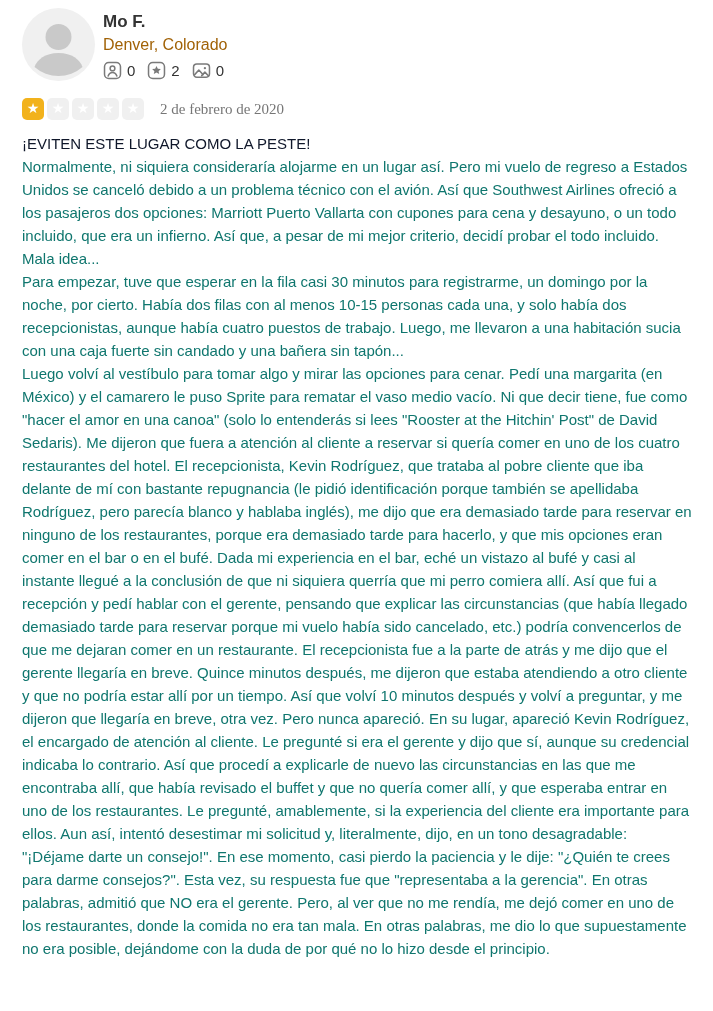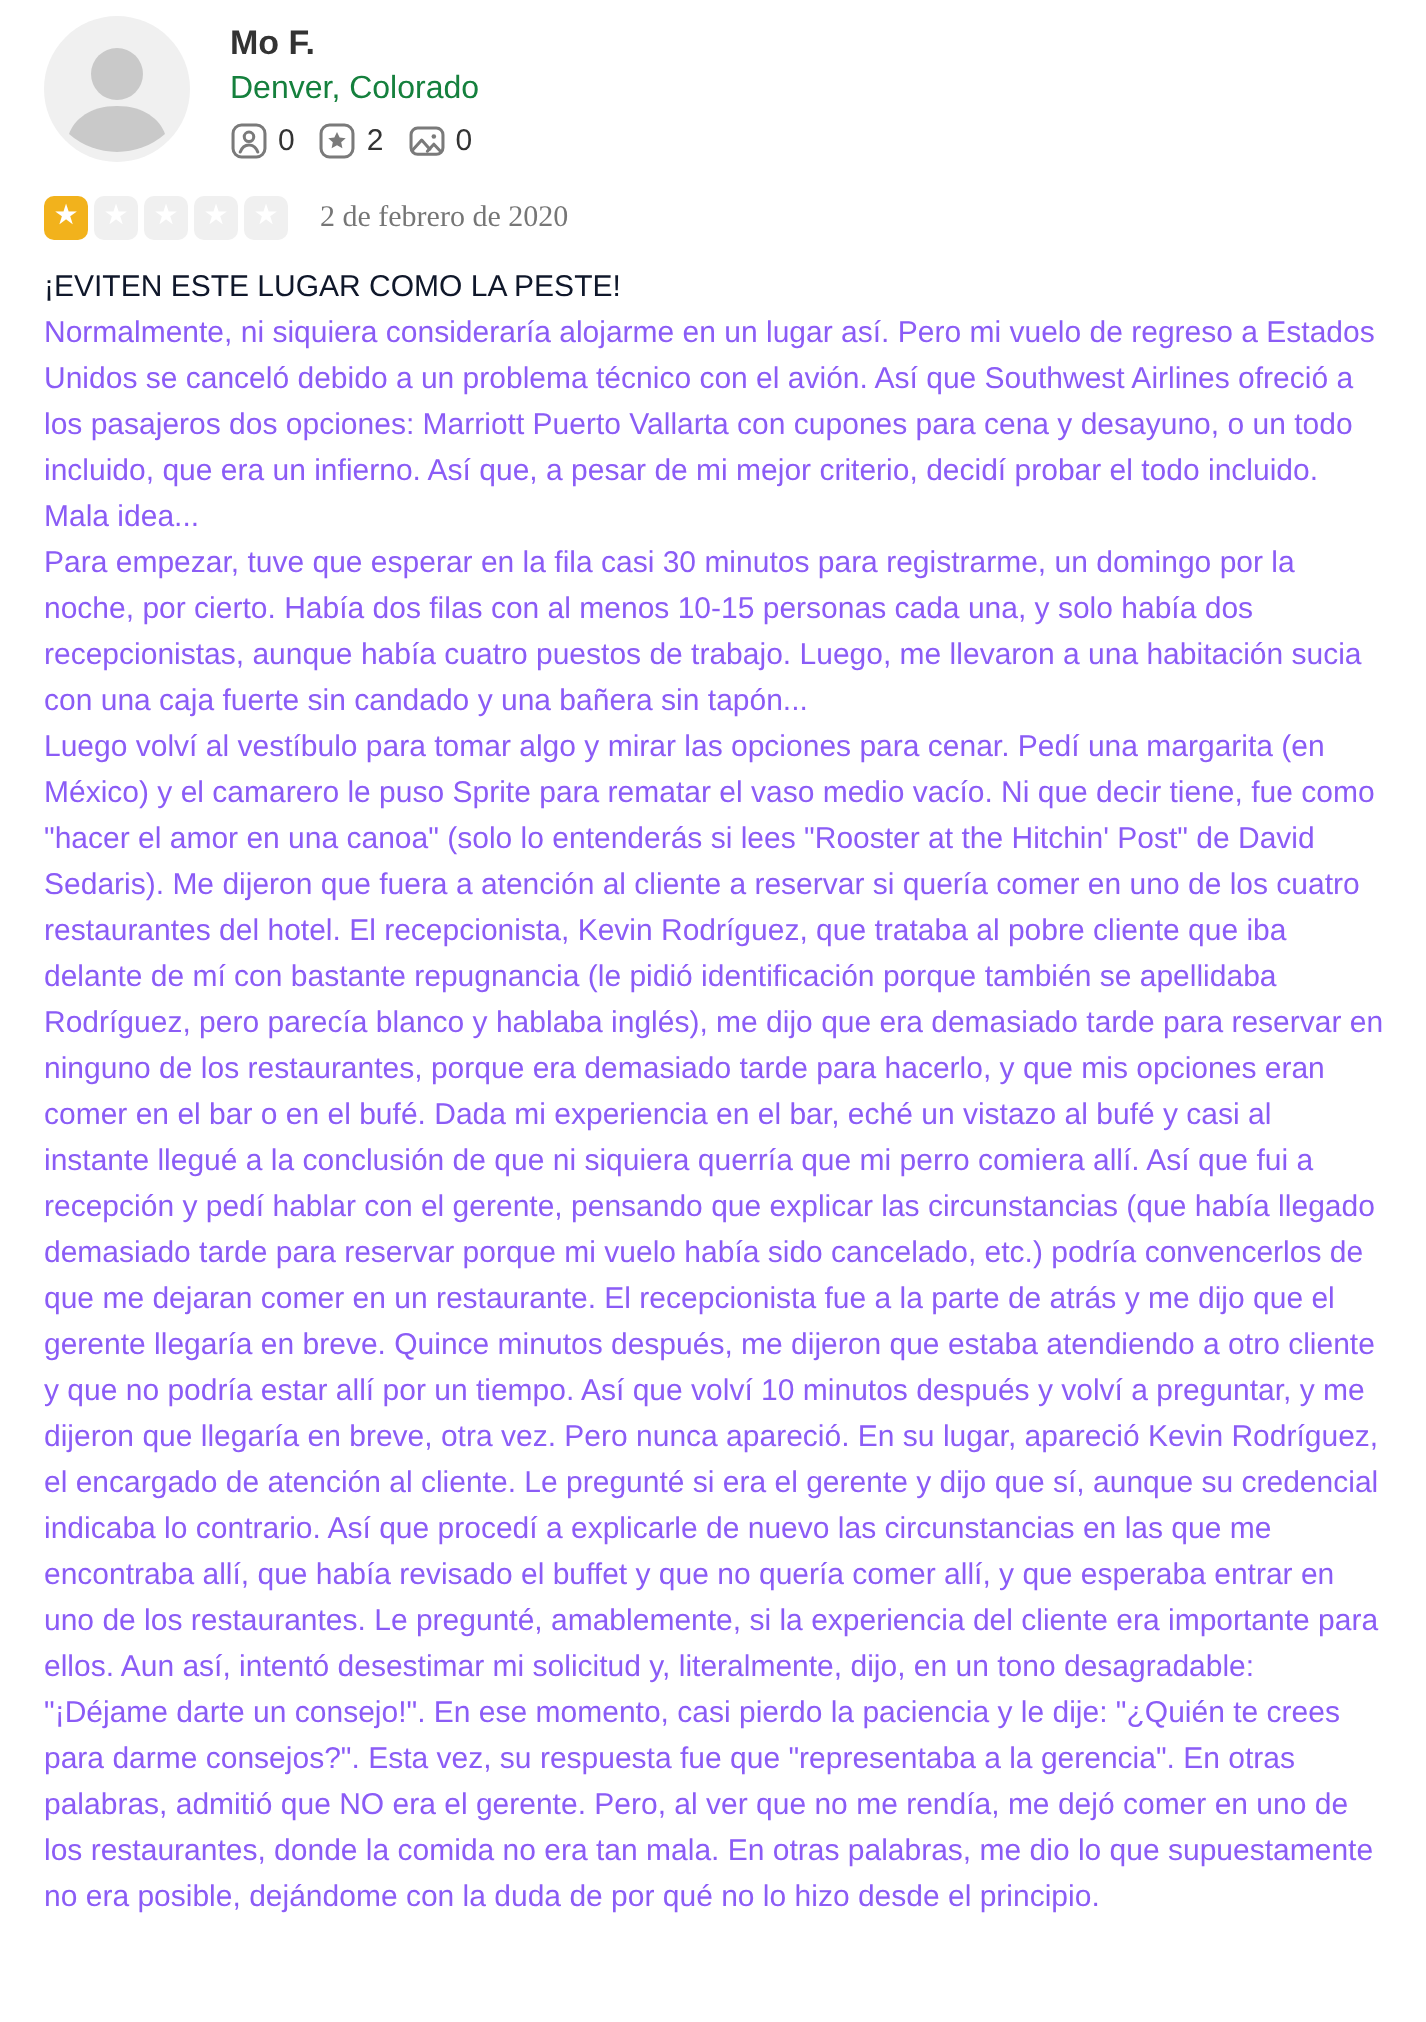--- a/index.html
+++ b/index.html
@@ -11,42 +11,42 @@
     color: #3f3f3f;
   }
   .review-card { padding: 8px 21px 30px 22px; }
 
   
   .header { display: flex; align-items: flex-start; }
   .avatar {
     width: 73px; height: 73px; border-radius: 50%;
     background: #f0f0f0; overflow: hidden; flex: 0 0 auto;
   }
-  .user-info { margin-left: 20px; padding-top: 4px; }
+  .user-info { margin-left: 8px; padding-top: 4px; }
   .user-name { font-size: 17px; font-weight: bold; color: #333; }
-  .user-location { font-size: 16px; color: #15803d; margin-top: 4px; }
+  .user-location { font-size: 16px; color: #a16207; margin-top: 4px; }
   .user-stats { display: flex; align-items: center; gap: 12px; margin-top: 7px; }
   .stat { display: flex; align-items: center; gap: 5px; font-size: 15px; color: #333; }
   .stat svg { display: block; }
 
   
   .rating-row { display: flex; align-items: center; margin-top: 17px; font-family: Liberation Serif, serif; }
   .stars { display: flex; gap: 3px; }
   .star {
     width: 22px; height: 22px; border-radius: 5px;
     background: #f0f0f0;
     display: flex; align-items: center; justify-content: center;
   }
   .star::after { content: "★"; color: #fff; font-size: 14px; line-height: 1; }
   .star.filled { background: #f2b21c; }
   .review-date { margin-left: 16px; font-size: 15px; color: #767676; }
 
   
   .review-title { margin-top: 12px; font-size: 15px; line-height: 23px; color: #0f172a; }
-  .review-body p { font-size: 15px; line-height: 23px; color: #8b5cf6; }
+  .review-body p { font-size: 15px; line-height: 23px; color: #0f766e; }
   .stat-stroke { fill: none; stroke: #7a7a7a; stroke-width: 1.6; stroke-linecap: round; stroke-linejoin: round; }
 </style>
 </head>
 <body>
 
 <div class="review-card">
 
   <div class="header">
     <div class="avatar">
       <svg viewBox="0 0 73 73" width="73" height="73">

